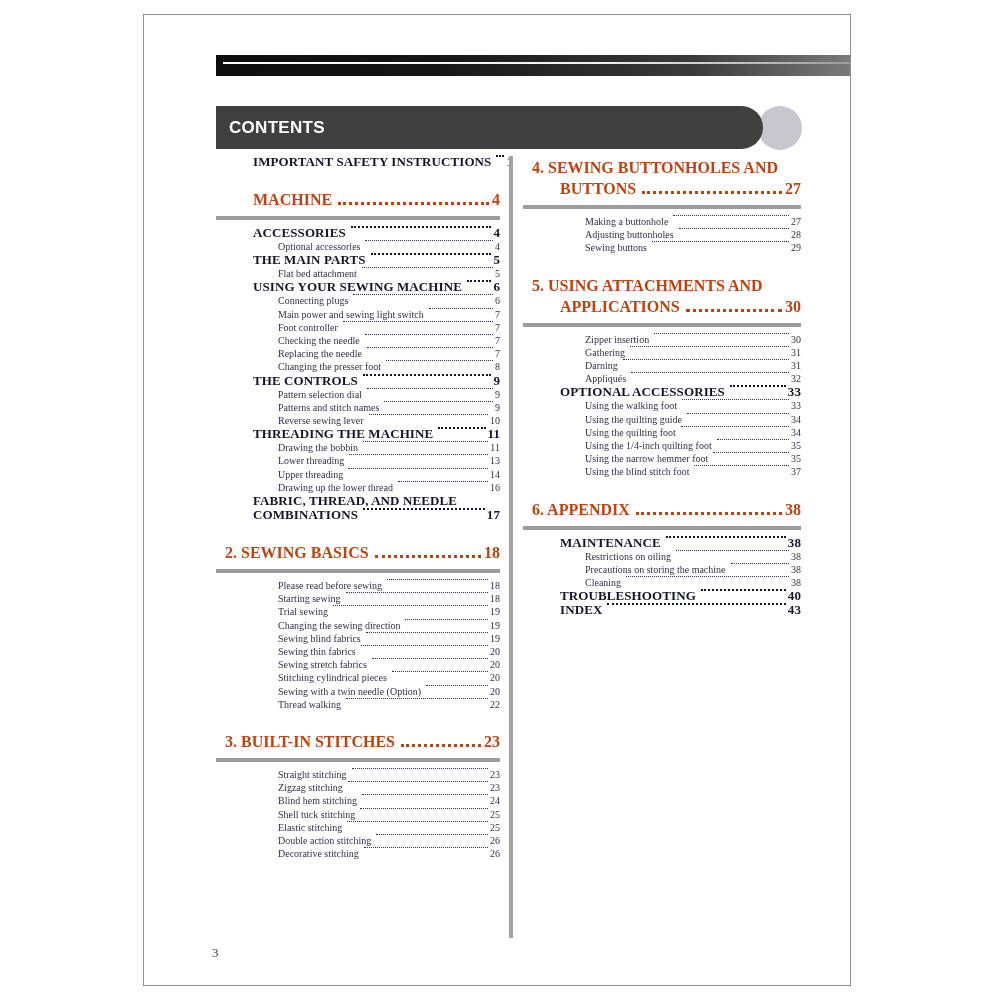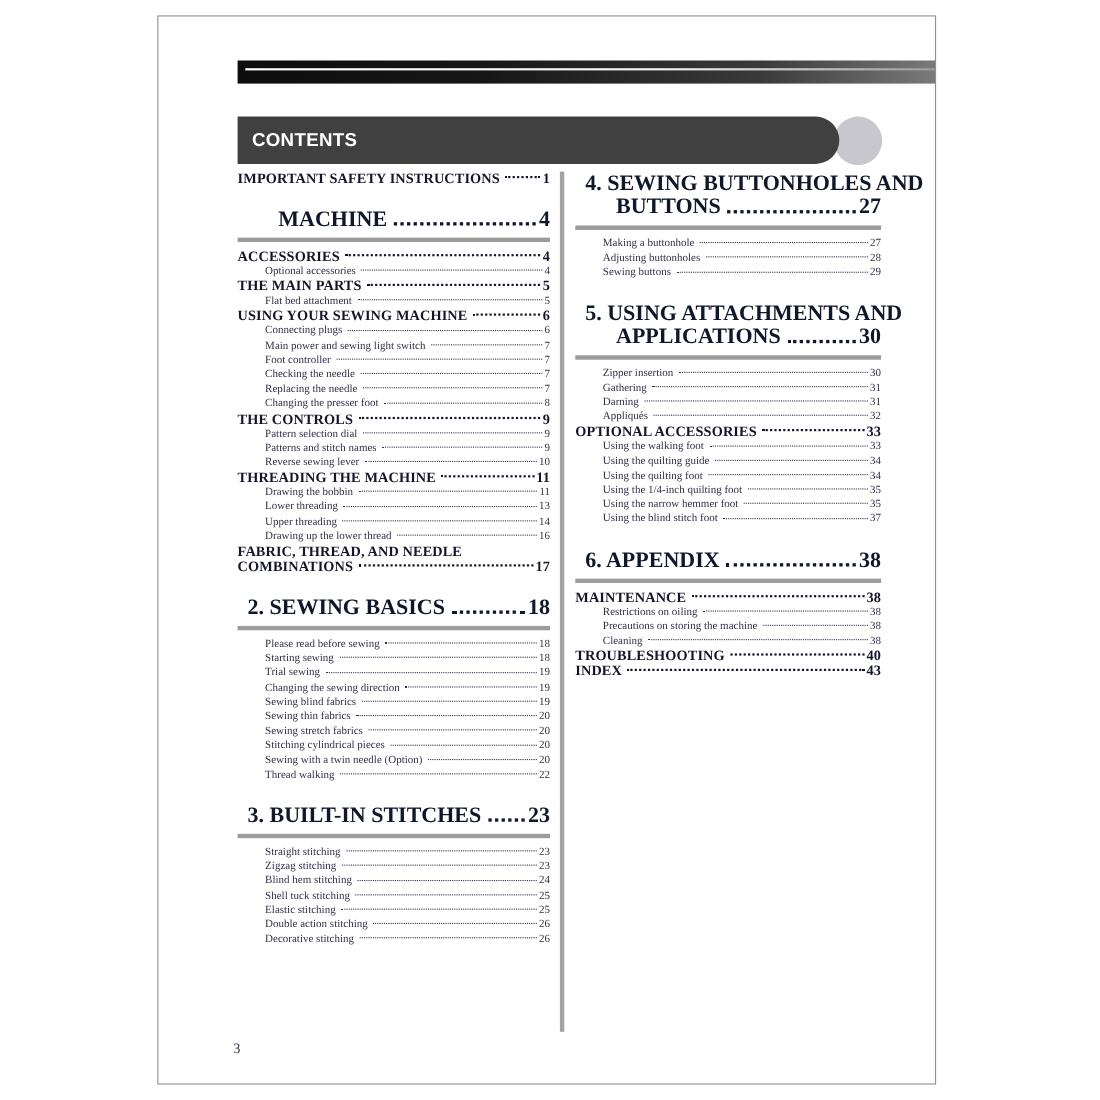--- a/index.html
+++ b/index.html
@@ -22,31 +22,31 @@
   #banner-pill .t{font-family:"Liberation Sans", sans-serif;font-weight:bold;font-size:17px;
           color:#ffffff;padding-left:13px;letter-spacing:0.3px;}
 
   
   .col{position:absolute;top:140px;}
   #col-left{left:72px;width:284px;}
   #col-right{left:379px;width:278px;}
   #col-divider{position:absolute;left:365px;top:141px;width:4px;height:782px;background:#a3a3a3;}
 
   
-  .row{display:flex;align-items:center;}
+  .row{display:flex;align-items:flex-start;margin-left:37px;}
   .section{font-weight:bold;font-size:13px;line-height:14px;letter-spacing:0.1px;color:#15152a;}
   .sub{font-size:10px;line-height:13.2px;padding-left:25px;color:#30304a;}
   .lab{white-space:nowrap;}
   .pg{white-space:nowrap;text-align:right;}
   .section .pg{font-weight:bold;}
   .leader{flex:1;min-width:8px;border-bottom:2px dotted currentColor;margin:0 2px 2px 5px;}
   .sub .leader{border-bottom-width:1.8px;margin-bottom:2px;}
 
   
-  .chapter{margin:20px 0 6px 0;font-weight:bold;font-size:20px;color:#0f172a;}
+  .chapter{margin:20px 0 6px 0;font-weight:bold;font-size:16px;color:#c2410c;}
   .col > .chapter:first-child{margin-top:2px;}
   .chapter-line{display:flex;align-items:baseline;line-height:21px;padding-left:9px;}
   .chapter-line.wrap{padding-left:37px;}
   .chapter .leader{border-bottom-width:3px;margin:0 3px 4px 6px;}
 
   
   .divider{height:4px;margin:2px 0 6px 0;}
 
   
   #folio{position:absolute;left:68px;top:930px;font-size:13px;color:#3c3c50;}

